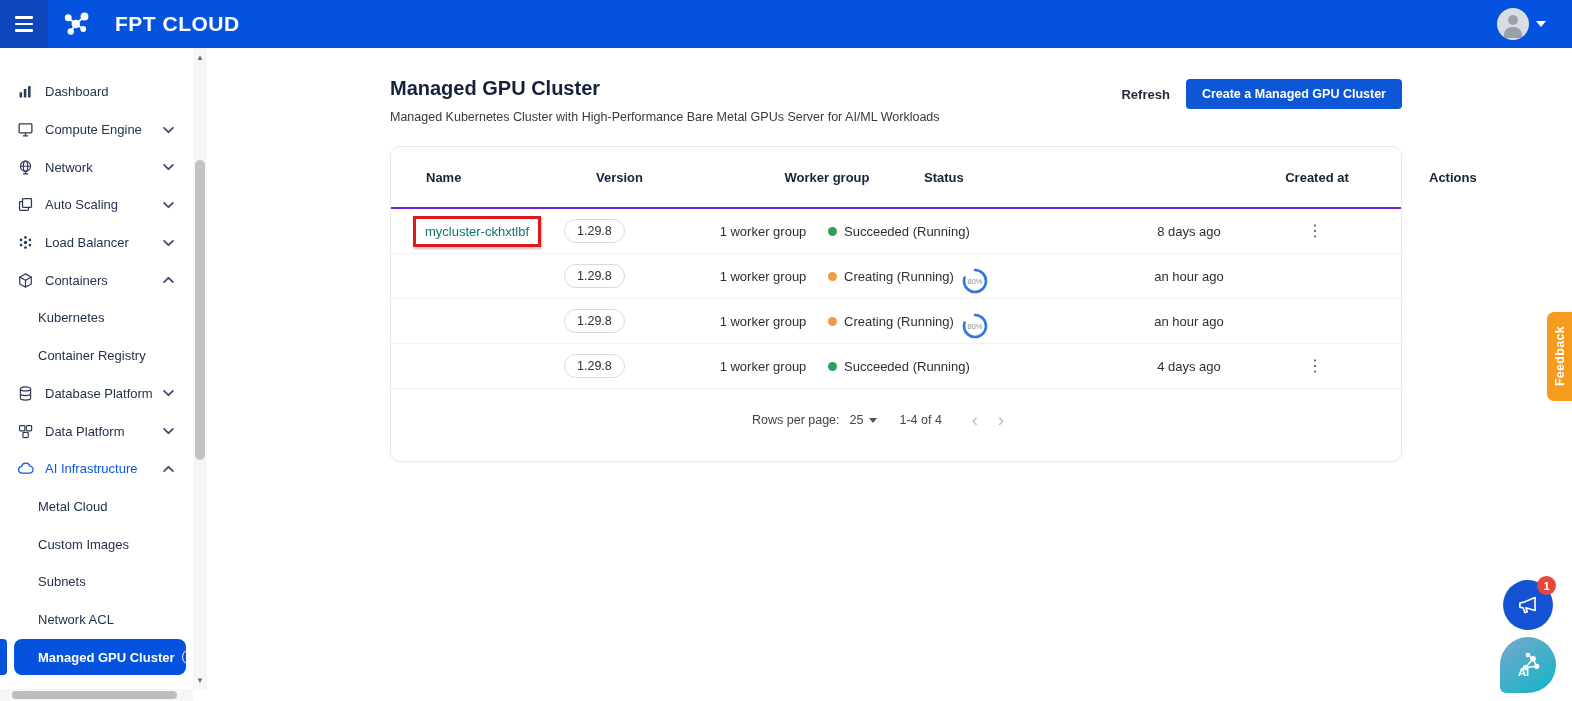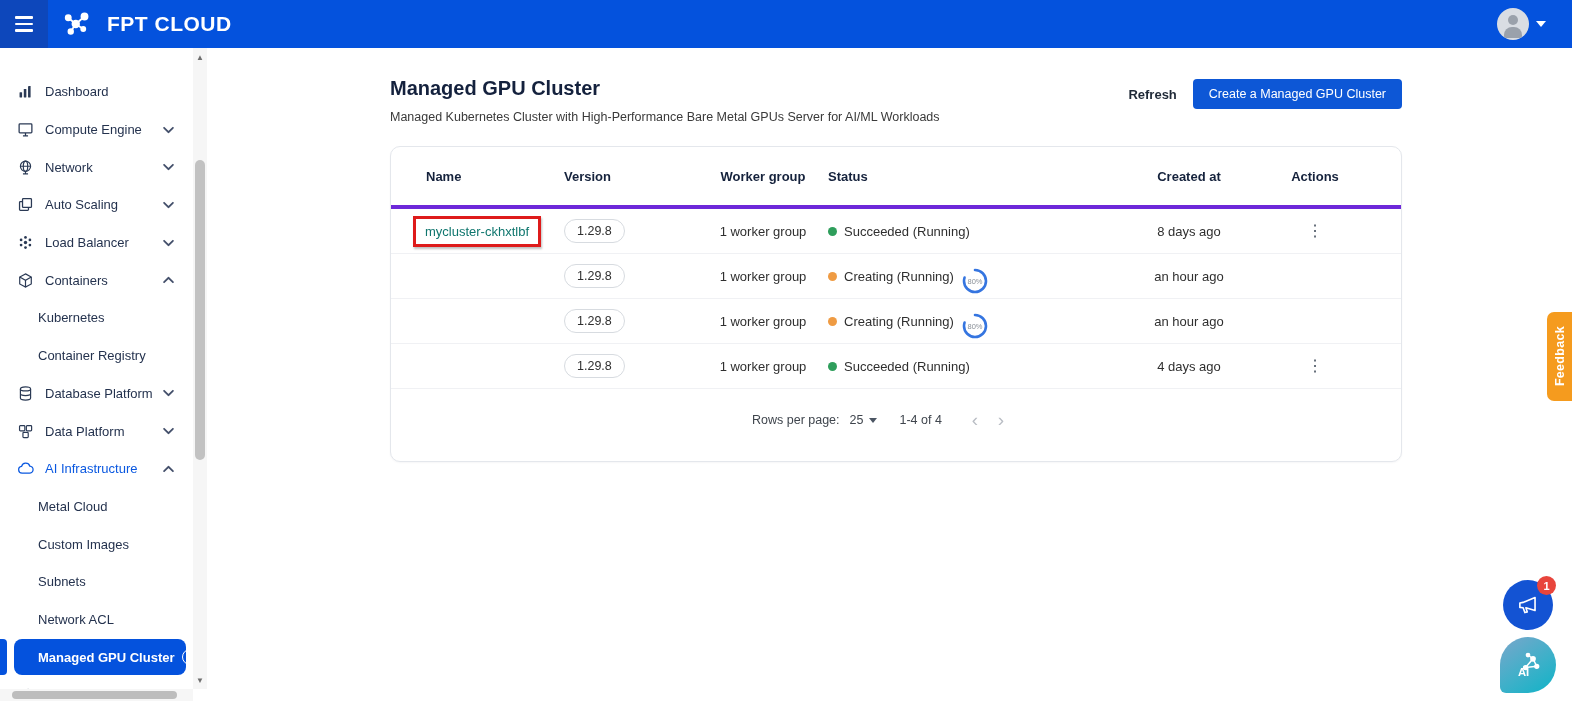--- a/index.html
+++ b/index.html
@@ -6,21 +6,21 @@
   html,body { width:1572px; height:701px; overflow:hidden; background:#fff;
     font-family:"Liberation Sans", sans-serif; }
   .stage { position:relative; width:1572px; height:701px; background:#fff; overflow:hidden; }
 
   
   .topbar { position:absolute; left:0; top:0; width:1572px; height:48px; background:#0452dd;
     display:flex; align-items:center; z-index:30; }
   .hamburger { width:48px; height:48px; background:#0d47bb; display:flex; flex-direction:column;
     justify-content:center; align-items:center; gap:4px; cursor:pointer; flex:0 0 48px; }
   .hamburger span { display:block; width:18px; height:2.4px; background:#fff; border-radius:1px; }
-  .brand { display:flex; align-items:center; gap:15px; margin-left:14px; color:#fff; cursor:pointer; }
+  .brand { display:flex; align-items:center; gap:23px; margin-left:14px; color:#fff; cursor:pointer; }
   .brand svg { width:30px; height:30px; }
   .brand-text { font-size:21px; font-weight:800; letter-spacing:.5px; color:#fff; }
   .top-right { margin-left:auto; margin-right:26px; display:flex; align-items:center; gap:7px; cursor:pointer; }
   .avatar { width:32px; height:32px; border-radius:50%; background:#d9dde3; position:relative; overflow:hidden; }
   .avatar .head { position:absolute; left:50%; top:7px; transform:translateX(-50%); width:10px; height:10px;
     border-radius:50%; background:#9aa1ab; }
   .avatar .body { position:absolute; left:50%; top:19px; transform:translateX(-50%); width:18px; height:11px;
     border-radius:8px 8px 2px 2px; background:#9aa1ab; }
   .caret-down { width:0; height:0; border-left:5px solid transparent; border-right:5px solid transparent;
     border-top:6px solid #fff; }
@@ -64,27 +64,27 @@
   
   .main { position:absolute; left:207px; top:48px; width:1365px; height:653px; background:#fff; }
   .content { position:absolute; left:183px; top:17px; width:1012px; }
   .page-head { display:flex; align-items:flex-start; }
   .head-text h1 { font-size:20px; font-weight:700; color:#14213d; margin-top:12px; }
   .head-text p { font-size:12.5px; color:#3a3a3a; margin-top:10px; }
   .head-actions { margin-left:auto; display:flex; align-items:center; gap:16px; margin-top:14px; }
   .btn-refresh { background:none; border:none; font-family:inherit; font-size:13px; font-weight:700;
     color:#1f2937; cursor:pointer; }
   .btn-create { background:#0d57d6; color:#fff; border:none; border-radius:4px; height:30px;
-    padding:0 16px; font-family:inherit; font-size:12.5px; font-weight:400; cursor:pointer; }
+    padding:0 16px; font-family:inherit; font-size:12.5px; font-weight:700; cursor:pointer; }
 
   .card { margin-top:22px; border:1px solid #e4e7ec; border-radius:10px; background:#fff;
     box-shadow:0 1px 2px rgba(16,24,40,.04); padding-bottom:10px; }
   .t-head, .t-row { display:grid; grid-template-columns:138px 134px 130px 281px 160px 1fr;
     align-items:center; padding:0 40px 0 35px; }
-  .t-head { height:62px; border-bottom:4px solid #6d28d9; }
+  .t-head { height:62px; border-bottom:2px solid #6d28d9;gap:32px; }
   .t-head .th { font-size:13px; font-weight:700; color:#15223c; }
   .th.c-center, .td.c-center { text-align:center; justify-self:stretch; }
   .t-row { height:45px; border-bottom:1px solid #f0f1f4; }
   .name-cell { display:flex; align-items:center; }
   .red-box { border:3px solid #de1b1b; padding:5px 9px; margin-left:-13px; display:inline-flex;
     box-shadow:1px 2px 2px rgba(0,0,0,.25); }
   .cluster-link { color:#0f766e; font-size:13px; text-decoration:none; cursor:pointer; white-space:nowrap; }
   .chip { display:inline-block; border:1px solid #d7dbe0; border-radius:13px; padding:4px 12px;
     font-size:12.5px; color:#2f2f2f; background:#fff; }
   .wg { text-align:center; font-size:13px; color:#2f2f2f; }

